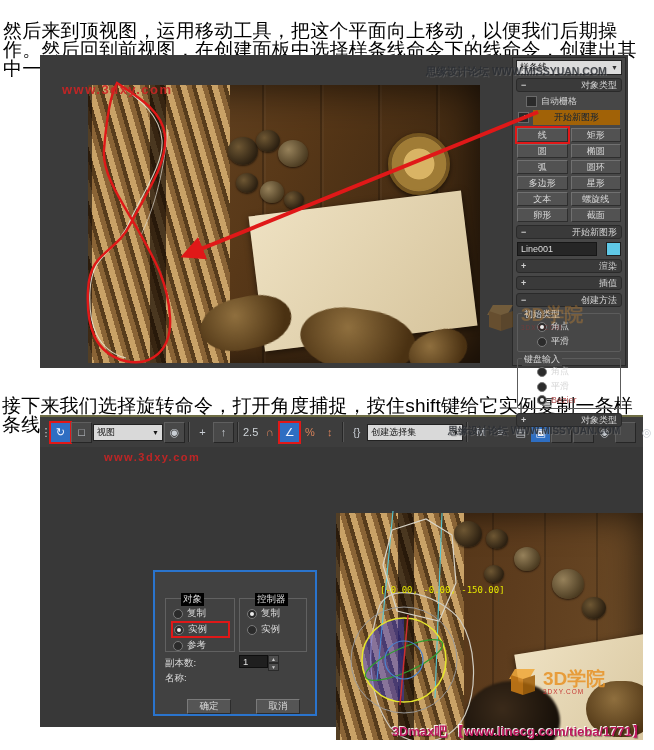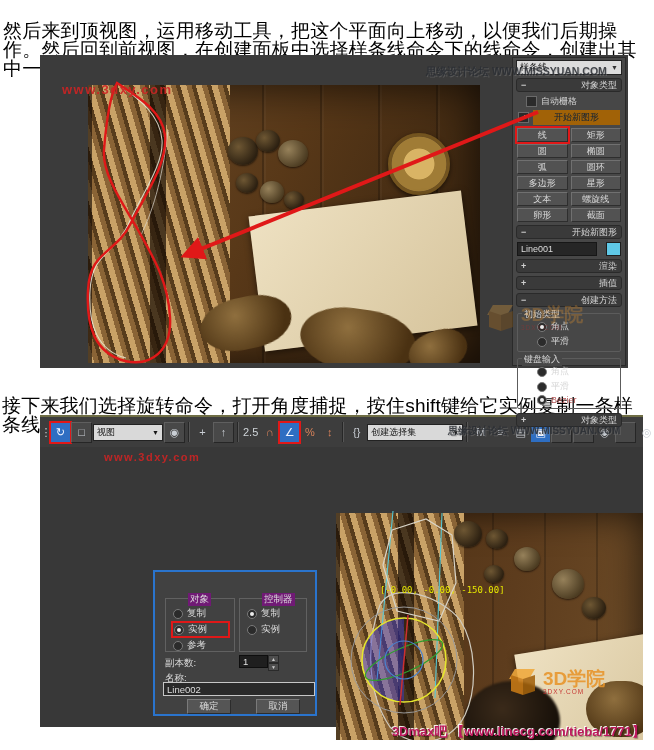--- a/index.html
+++ b/index.html
@@ -116,21 +116,21 @@
           box-sizing:border-box;font-size:9.5px;color:#dcdcdc;z-index:10;}
   .dtitle{height:14px;background:#343434;display:flex;align-items:center;padding:0 3px;gap:2px;}
   .dtitle .tt{flex:1;color:#ececec;font-weight:bold;}
   .dbtn{width:14px;height:11px;display:flex;align-items:center;justify-content:center;font-size:9px;color:#fff;
         font-weight:bold;flex:none;}
   .dhelp{background:#2e6ec2;border:1px solid #7aa6e0;}
   .dclose{background:#c8372a;border:1px solid #e08a80;}
   .dgrp{position:absolute;border:1px solid #616161;}
   #grpObject{left:10px;top:26px;width:68px;height:52px;}
   #grpController{left:84px;top:26px;width:66px;height:52px;}
-  .dgrp .gt{position:absolute;top:-6px;left:22px;background:#701a75;padding:0 2px;}
+  .dgrp .gt{position:absolute;top:-6px;left:15px;background:#000000;padding:0 2px;}
   .drad{display:flex;align-items:center;gap:4px;margin:3px 0 0 7px;}
   .drad.first{margin-top:8px;}
   .hlrow{outline:2px solid #e01818;margin-right:6px;padding:0 1px;}
   .dlabel{position:absolute;}
   #copiesLbl{left:10px;top:85px;}
   .spin{position:absolute;left:84px;top:83px;width:40px;height:13px;display:flex;}
   .spval{flex:1;background:#1f1f1f;border:1px solid #0e0e0e;color:#e0e0e0;display:flex;align-items:center;padding:0 3px;}
   .sparr{width:11px;display:flex;flex-direction:column;}
   .sparr i{flex:1;font-style:normal;font-size:5px;line-height:6px;background:#4e4e4e;border:1px solid #2a2a2a;
            color:#ccc;text-align:center;}
@@ -387,21 +387,20 @@
       </div>
       <span class="dlabel" id="copiesLbl">副本数:</span>
       <span class="spin">
         <span class="spval">1</span>
         <span class="sparr">
           <i>▲</i>
           <i>▼</i>
         </span>
       </span>
       <span class="dlabel" id="nameLbl">名称:</span>
-      <div class="dfield">Line002</div>
       <div class="dbtns">
         <div class="dok">确定</div>
         <div class="dok">取消</div>
       </div>
     </div>
   </div>
 
   <div class="btm-wm">3Dmax吧 【www.linecg.com/tieba/1771】</div>
 </div>
 

